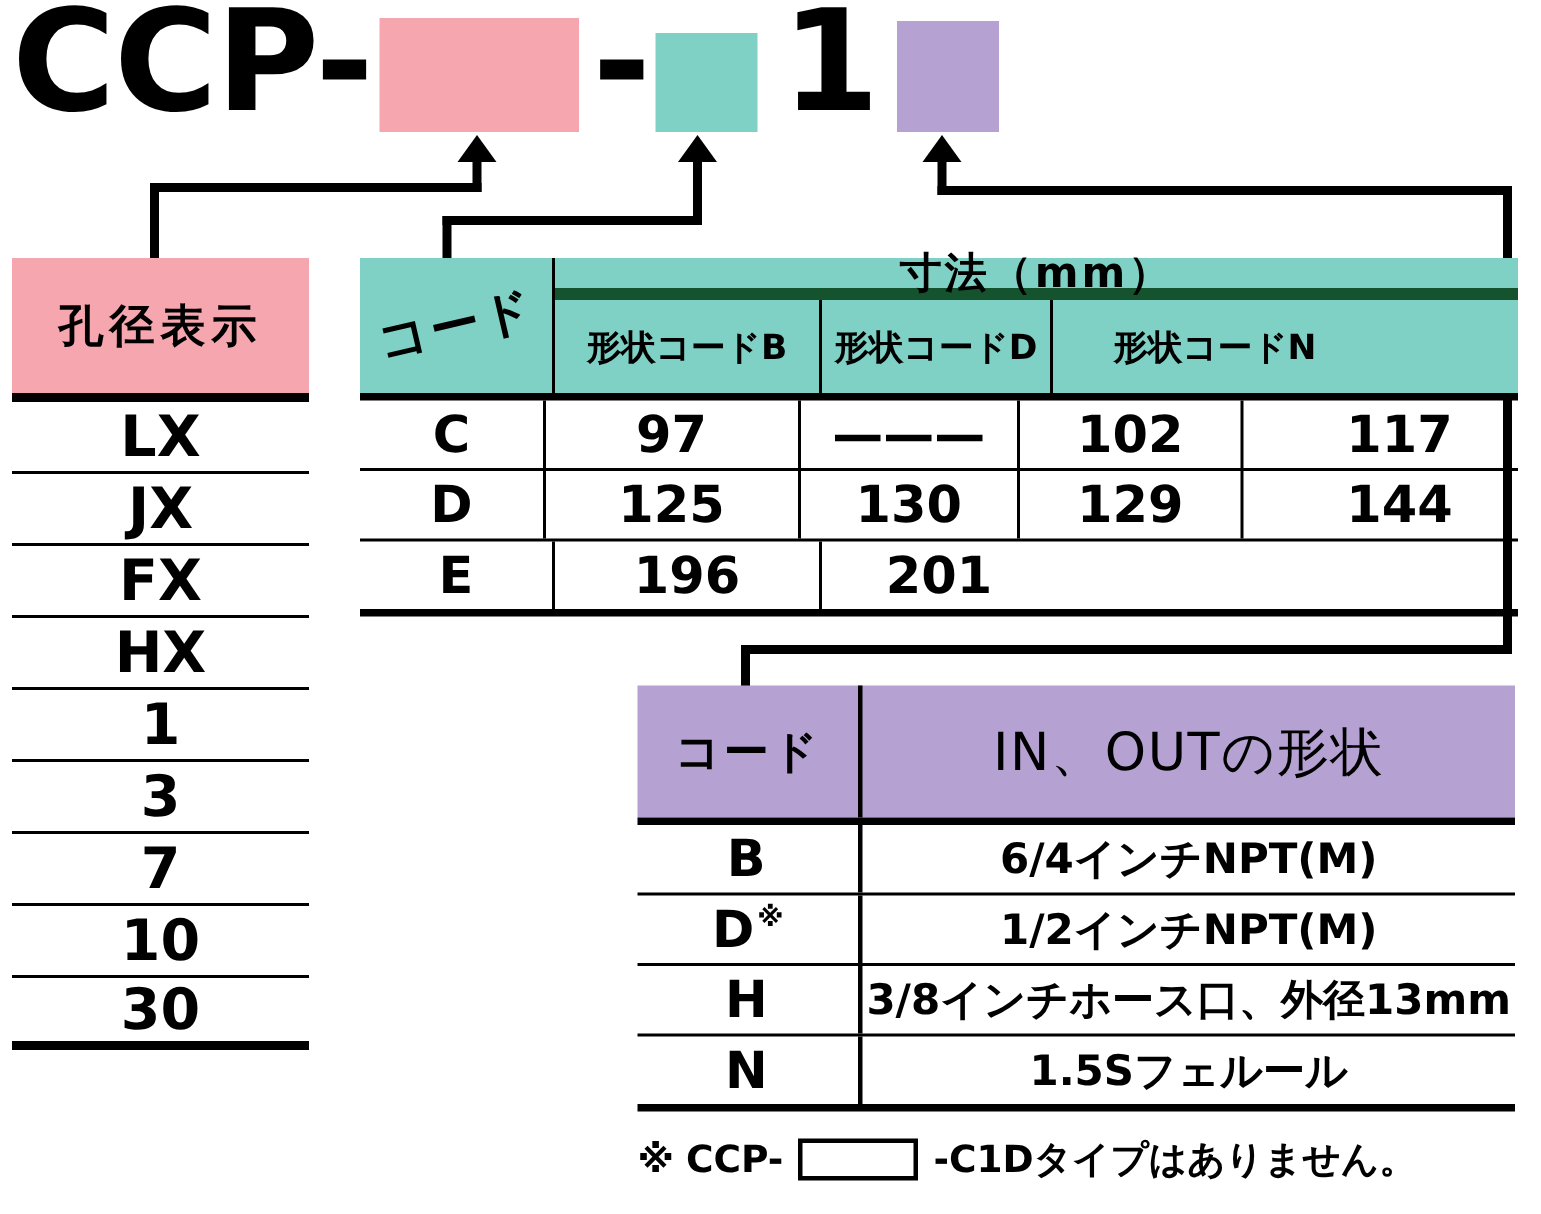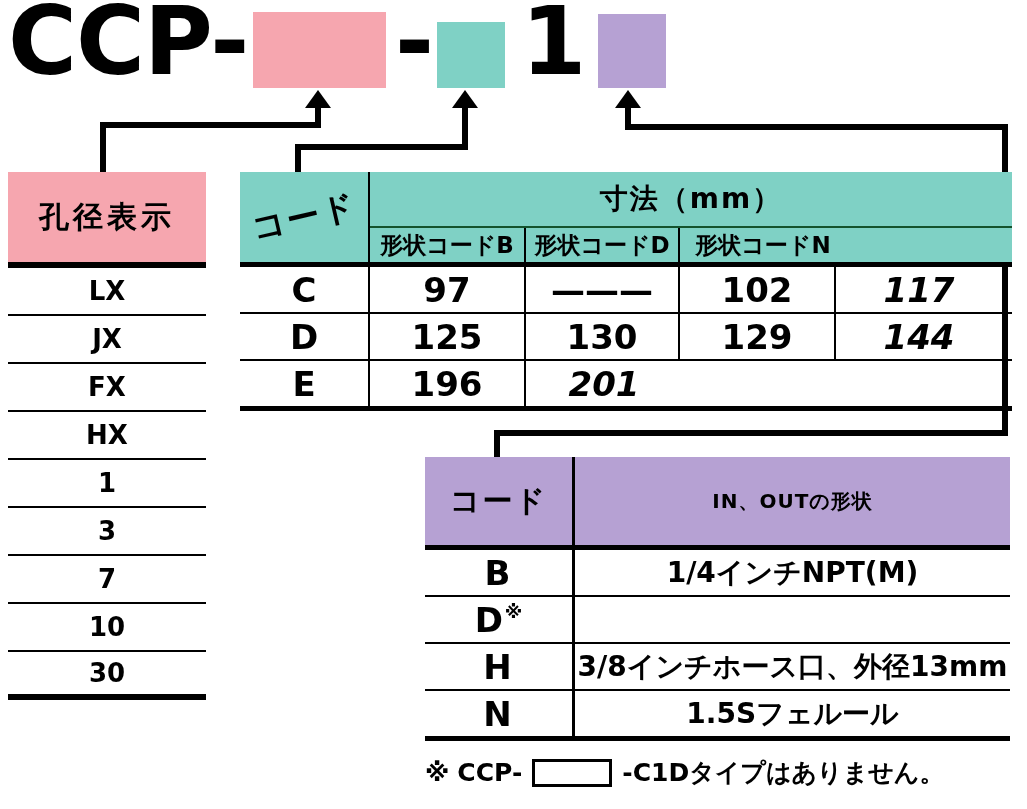--- a/index.html
+++ b/index.html
@@ -31,66 +31,66 @@
   
   .bore-table { position:absolute; left:8px; top:172px; width:198px; }
   .bore-header {
     height:96px; border-bottom:6px solid #000;
     display:flex; align-items:center; justify-content:center;
     font-size:30px; font-weight:bold; letter-spacing:4px;
   }
   .bore-row {
     height:48px; border-bottom:2px solid #000;
     display:flex; align-items:center; justify-content:center;
-    font-size:26px; font-weight:bold;
+    font-size:38px; font-weight:bold;
   }
   .bore-row.last { border-bottom:6px solid #000; }
 
   
   .dim-table { position:absolute; left:240px; top:172px; width:772px; }
   .dim-header { display:flex; height:90px; }
   .dim-code-head {
     width:130px; border-right:2px solid #000;
     display:flex; align-items:center; justify-content:center;
   }
   .slant { display:inline-block; transform:rotate(-13deg); font-size:33px; font-weight:bold; letter-spacing:2px; }
   .dim-right { flex:1; display:flex; flex-direction:column; }
   .dim-size-head {
-    height:56px; border-bottom:2px solid #14532d;
+    height:28px; border-bottom:8px solid #14532d;
     display:flex; align-items:center; justify-content:center;
     font-size:28px; font-weight:bold; letter-spacing:2px;
   }
   .dim-subheads { flex:1; display:flex; }
   .dim-subheads > div {
     display:flex; align-items:center; justify-content:center;
     font-size:23px; font-weight:bold; border-right:2px solid #000;
   }
   .dim-subheads > div:last-child { border-right:none; }
-  .w1 { width:156px; } .w2 { width:154px; } .w3 { width:156px; } .w4 { width:166px; }
+  .w1 { width:178px; } .w2 { width:154px; } .w3 { width:156px; } .w4 { width:166px;margin-left:25px; }
   .thickline { height:5px; background:#000; }
   .dim-row { display:flex; height:47px; border-bottom:2px solid #000; }
   .dim-row.last { border-bottom:none; height:45px; }
   .dim-row > div {
     display:flex; align-items:center; justify-content:center;
     font-size:34px; font-weight:bold; border-right:2px solid #000;
   }
-  .dim-row > div:last-child { border-right:none;font-style:italic; }
+  .dim-row > div:last-child { border-right:none; }
   .dim-row .c0 { width:130px; }
 
   
   .shape-table { position:absolute; left:425px; top:457px; width:585px; }
   .shape-header { display:flex; height:88px; }
   .shape-code-head {
     width:150px; border-right:3px solid #000;
     display:flex; align-items:center; justify-content:center;
     font-size:30px; font-weight:bold; letter-spacing:2px;
   }
   .shape-name-head {
     flex:1; display:flex; align-items:center; justify-content:center;
-    font-size:20px; font-weight:bold; letter-spacing:1px;
+    font-size:35px; font-weight:normal; letter-spacing:1px;
   }
   .shape-row { display:flex; height:47px; border-bottom:2px solid #000; }
   .shape-row.last { border-bottom:none; height:45px; }
   .shape-row .code {
     width:150px; border-right:3px solid #000;
     display:flex; align-items:center; justify-content:center;
     font-size:34px; font-weight:bold;
   }
   .shape-row .code sup { font-size:18px; margin-left:2px; transform:translateY(-8px); }
   .shape-row .desc {
@@ -194,27 +194,28 @@
       <div class="shape-code-head">コード</div>
       <div class="shape-name-head">IN、OUTの形状</div>
     </div>
     <div class="thickline"></div>
 
     <div class="shape-row">
       <div class="code">
           <span>B</span>
           <sup></sup>
         </div>
-      <div class="desc">1/4インチNPT(M)</div>
+      <div class="desc">6/4インチNPT(M)</div>
     </div>
     <div class="shape-row">
       <div class="code">
           <span>D</span>
           <sup>※</sup>
         </div>
+      <div class="desc">1/2インチNPT(M)</div>
     </div>
     <div class="shape-row">
       <div class="code">
           <span>H</span>
           <sup></sup>
         </div>
       <div class="desc">3/8インチホース口、外径13mm</div>
     </div>
     <div class="shape-row last">
       <div class="code">

